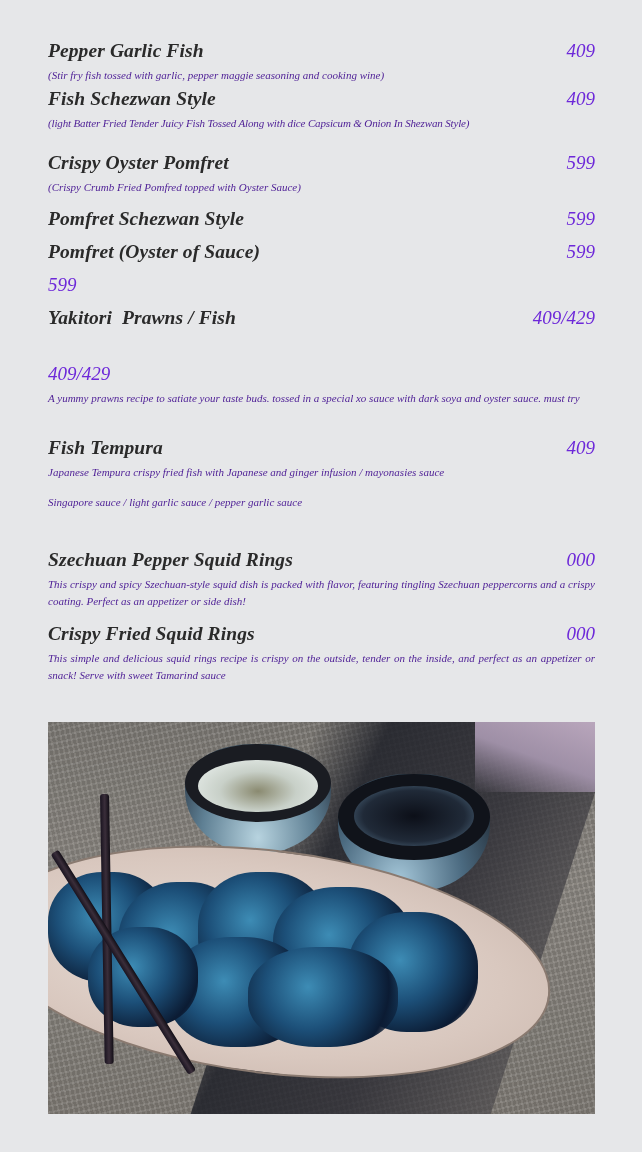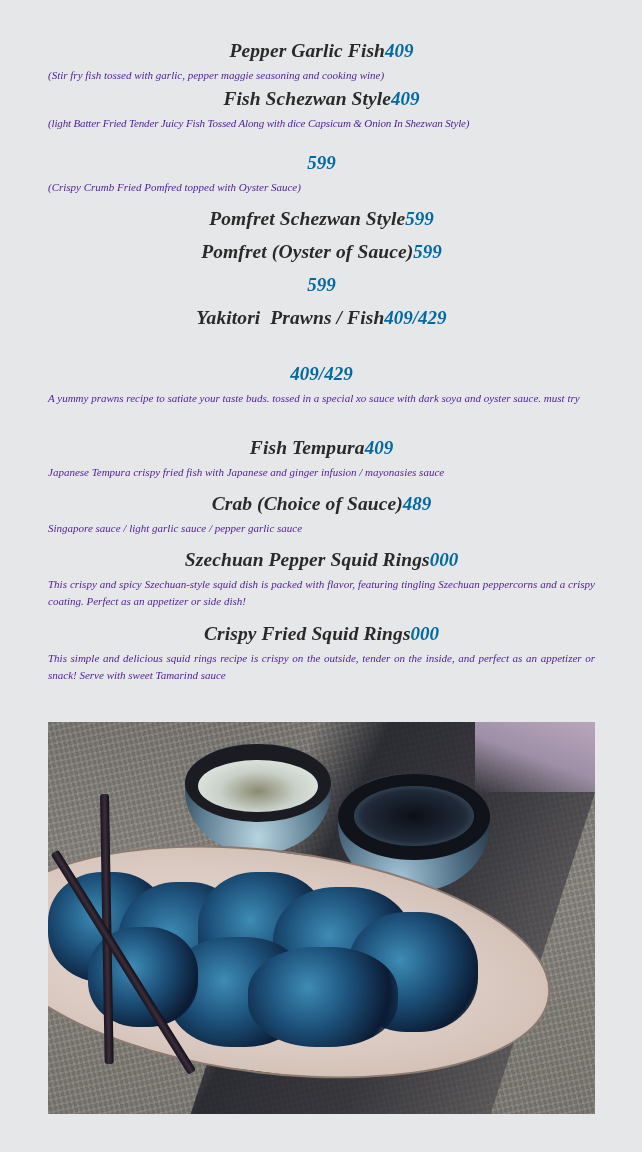--- a/index.html
+++ b/index.html
@@ -22,40 +22,40 @@
     width: 642px;
     height: 700px;
   }
   .row {
     position: absolute;
     left: 48px;
     width: 547px;
   }
   .title-line {
     display: flex;
-    justify-content: center;
+    justify-content: space-between;
     align-items: baseline;
     height: 26px;
     line-height: 26px;
   }
   .item-name {
     font-family: "Liberation Serif", "DejaVu Serif", serif;
     font-style: italic;
     font-weight: bold;
     font-size: 19.5px;
     color: #2a2a2a;
     letter-spacing: 0.1px;
     white-space: pre;
   }
   .item-price {
     font-family: "Liberation Serif", "DejaVu Serif", serif;
     font-style: italic;
-    font-weight: bold;
+    font-weight: normal;
     font-size: 19px;
-    color: #0369a1;
+    color: #6d28d9;
   }
   .item-desc {
     font-family: "Liberation Serif", "DejaVu Serif", serif;
     font-style: italic;
     font-size: 11px;
     line-height: 17px;
     color: #4c1d95;
     margin-top: 3px;
     text-align: justify;
   }
@@ -182,20 +182,21 @@
   <div class="row" style="top:86px;">
     <div class="title-line">
       <span class="item-name">Fish Schezwan Style</span>
       <span class="item-price">409</span>
     </div>
     <div class="item-desc" style="white-space:nowrap;letter-spacing:-0.15px;">(light Batter Fried Tender Juicy Fish Tossed Along with dice Capsicum &amp; Onion In Shezwan Style)</div>
   </div>
 
   <div class="row" style="top:150px;">
     <div class="title-line">
+      <span class="item-name">Crispy Oyster Pomfret</span>
       <span class="item-price">599</span>
     </div>
     <div class="item-desc">(Crispy Crumb Fried Pomfred topped with Oyster Sauce)</div>
   </div>
 
   <div class="row" style="top:206px;">
     <div class="title-line">
       <span class="item-name">Pomfret Schezwan Style</span>
       <span class="item-price">599</span>
     </div>
@@ -230,24 +231,20 @@
 
   <div class="row" style="top:435px;">
     <div class="title-line">
       <span class="item-name">Fish Tempura</span>
       <span class="item-price">409</span>
     </div>
     <div class="item-desc">Japanese Tempura crispy fried fish with Japanese and ginger infusion / mayonasies sauce</div>
   </div>
 
   <div class="row" style="top:491px;">
-    <div class="title-line">
-      <span class="item-name">Crab (Choice of Sauce)</span>
-      <span class="item-price">489</span>
-    </div>
     <div class="item-desc">Singapore sauce / light garlic sauce / pepper garlic sauce</div>
   </div>
 
   <div class="row" style="top:547px;">
     <div class="title-line">
       <span class="item-name">Szechuan Pepper Squid Rings</span>
       <span class="item-price">000</span>
     </div>
     <div class="item-desc">This crispy and spicy Szechuan-style squid dish is packed with flavor, featuring tingling Szechuan peppercorns and a crispy coating. Perfect as an appetizer or side dish!</div>
   </div>

